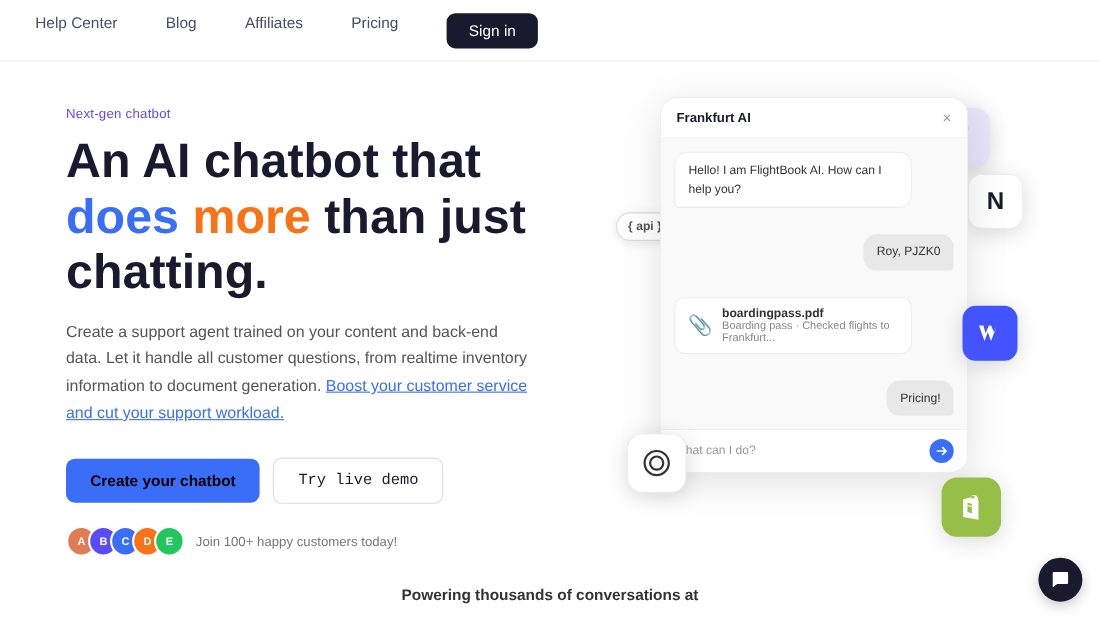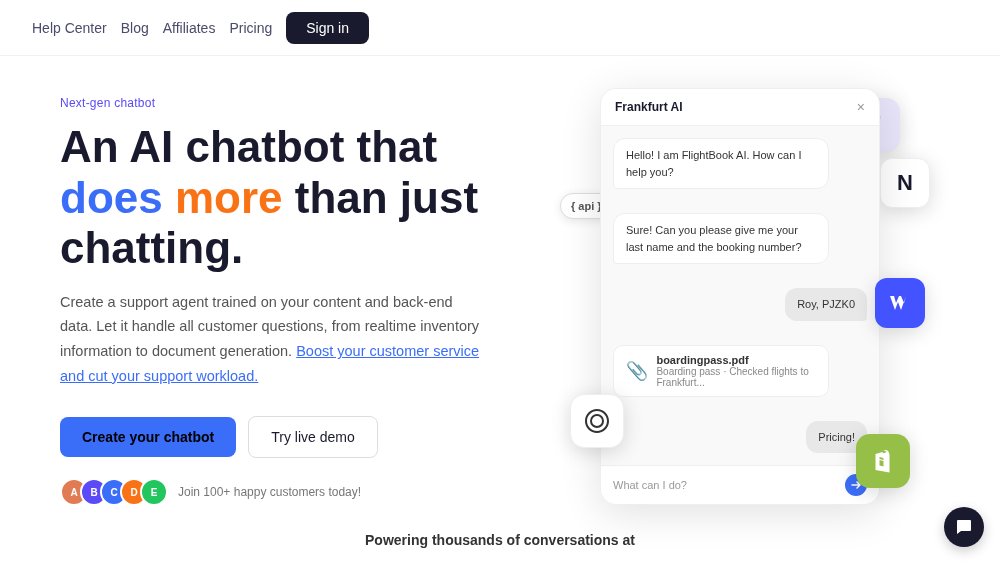--- a/index.html
+++ b/index.html
@@ -34,22 +34,21 @@
       height: 28px;
       background: #5b4af7;
       border-radius: 6px;
       display: flex;
       align-items: center;
       justify-content: center;
     }
     .logo-icon svg { width: 16px; height: 16px; }
     .nav-links {
       display: flex;
-      align-items: center;
-      gap: 14px;
+      gap: 44px;
     }
     .nav-link {
       font-size: 14px;
       color: #4a4a6a;
       text-decoration: none;
       cursor: pointer;
     }
     .sign-in-btn {
       background: #1a1a2e;
       color: #fff;
@@ -120,20 +119,21 @@
     }
     .btn-ghost {
       background: transparent;
       color: #1a1a2e;
       border: 1px solid #ddd;
       border-radius: 8px;
       padding: 12px 22px;
       font-size: 14px;
       font-weight: 500;
       cursor: pointer;
+      font-family: Liberation Mono, monospace;
     }
     .social-proof {
       display: flex;
       align-items: center;
       gap: 10px;
       margin-top: 20px;
     }
     .avatars {
       display: flex;
     }
@@ -415,21 +415,20 @@
       <span style="font-size:22px;color:#1a1a2e;font-weight:800;">N</span>
     </div>
 
     <div class="chat-window">
       <div class="chat-header">
         <span class="chat-title">Frankfurt AI</span>
         <span class="chat-close">×</span>
       </div>
       <div class="chat-body">
         <div class="msg msg-bot">Hello! I am FlightBook AI. How can I help you?</div>
-        <div class="msg msg-bot">Sure! Can you please give me your last name and the booking number?</div>
         <div class="msg msg-user-gray">Roy, PJZK0</div>
         <div class="file-msg">
           <div style="display:flex;align-items:center;gap:8px;">
             <span style="font-size:18px;">📎</span>
             <div>
               <div class="file-name">boardingpass.pdf</div>
               <div class="file-sub">Boarding pass · Checked flights to Frankfurt...</div>
             </div>
           </div>
         </div>

